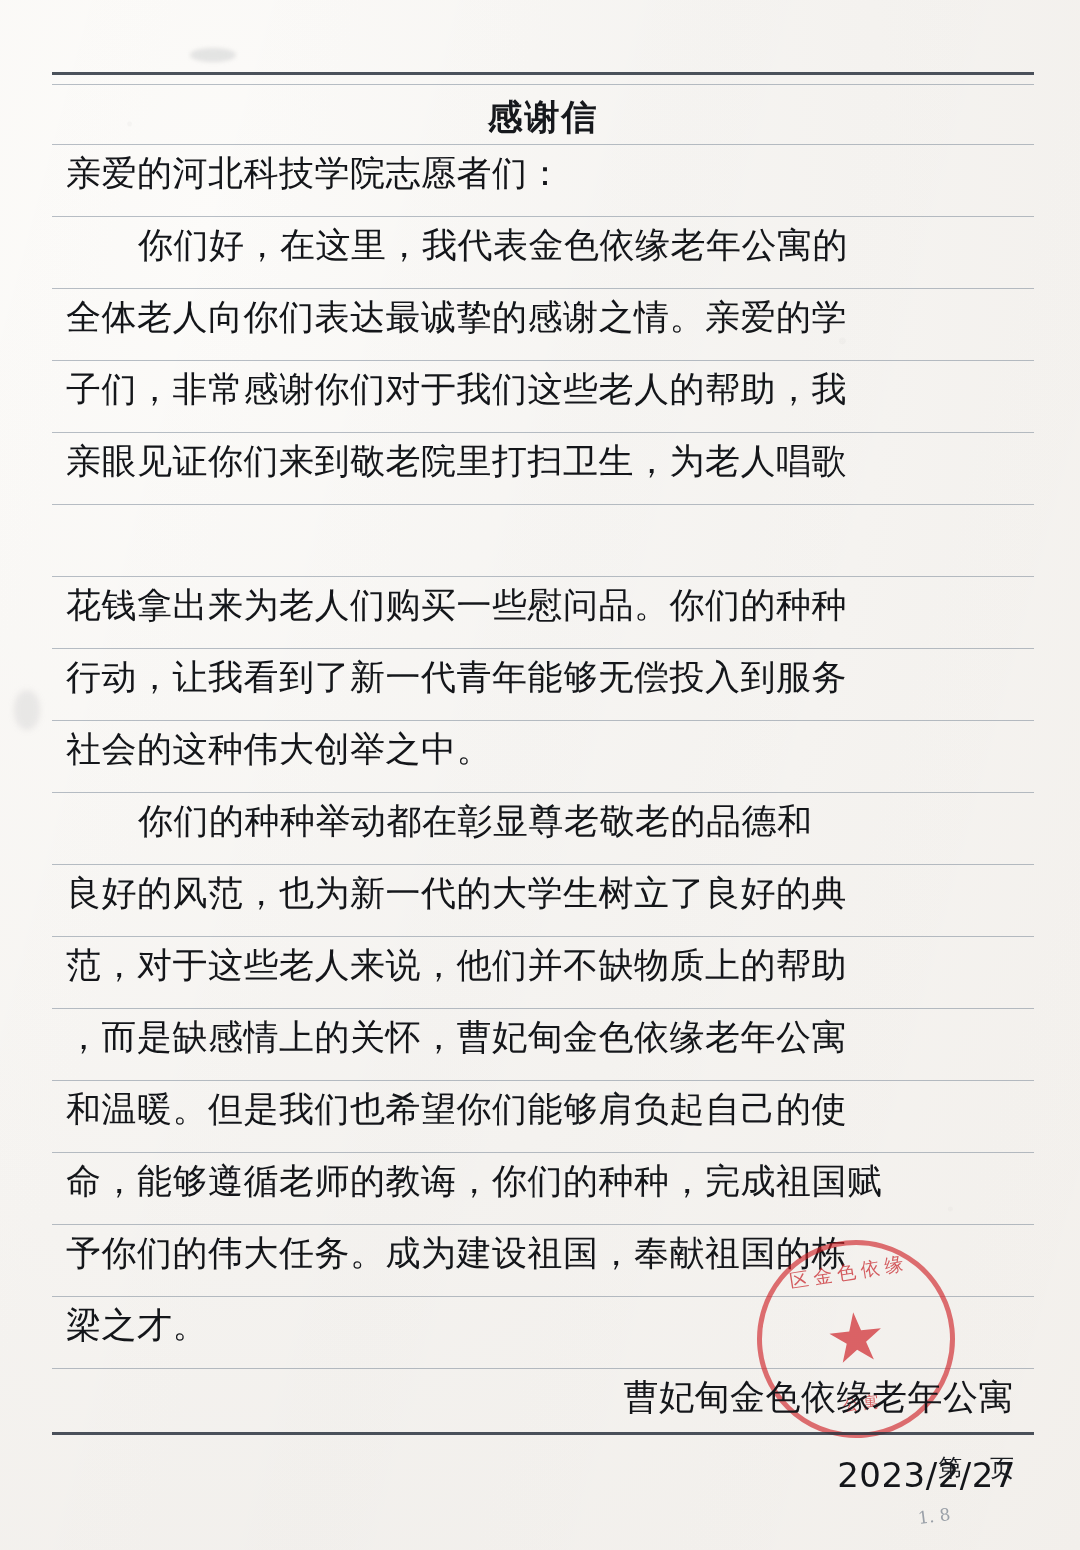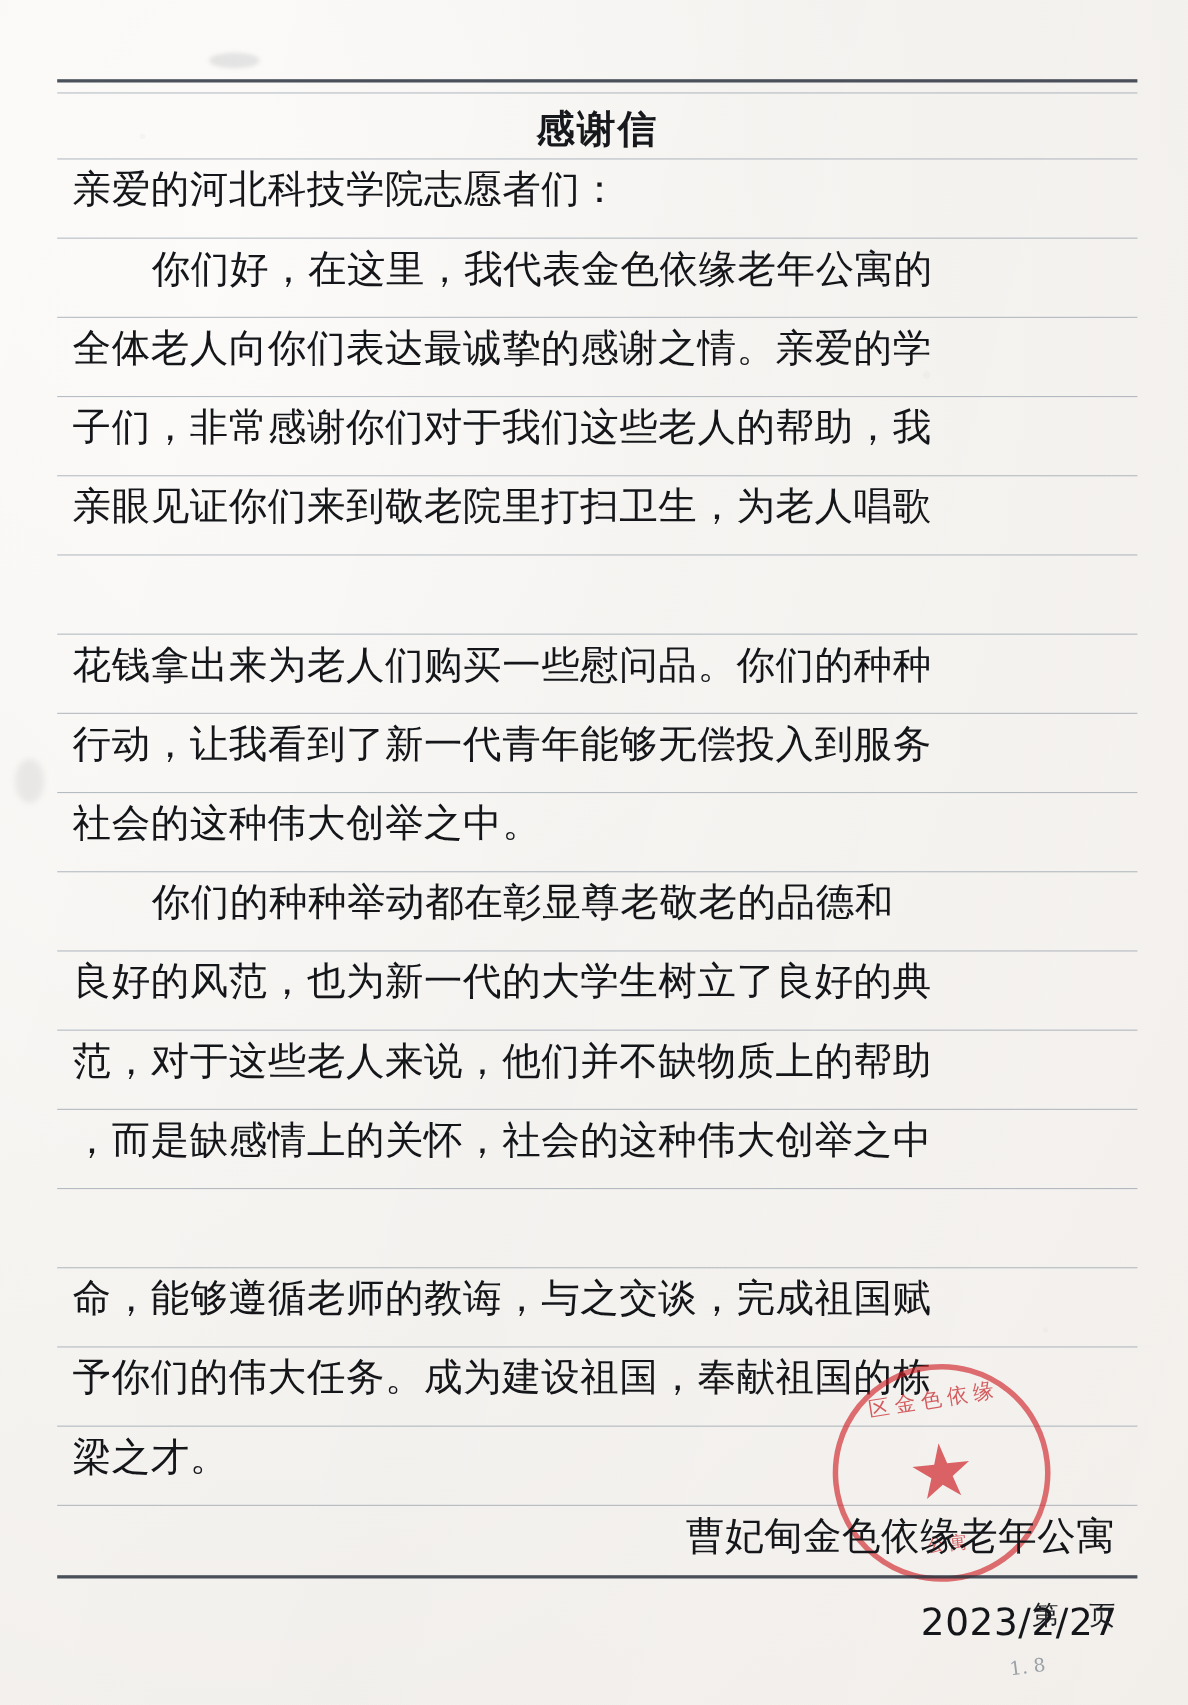--- a/index.html
+++ b/index.html
@@ -247,22 +247,23 @@
     <div class="line" style="top:226px">全体老人向你们表达最诚挚的感谢之情。亲爱的学</div>
     <div class="line" style="top:370px">亲眼见证你们来到敬老院里打扫卫生，为老人唱歌</div>
     <div class="line" style="top:298px">子们，非常感谢你们对于我们这些老人的帮助，我</div>
     <div class="line" style="top:514px">花钱拿出来为老人们购买一些慰问品。你们的种种</div>
     <div class="line" style="top:586px">行动，让我看到了新一代青年能够无偿投入到服务</div>
     <div class="line indent" style="top:730px">你们的种种举动都在彰显尊老敬老的品德和</div>
 
     <div class="line" style="top:658px">社会的这种伟大创举之中。</div>
     <div class="line" style="top:802px">良好的风范，也为新一代的大学生树立了良好的典</div>
     <div class="line" style="top:874px">范，对于这些老人来说，他们并不缺物质上的帮助</div>
-    <div class="line" style="top:946px">，而是缺感情上的关怀，社会的这种伟大创举之中</div>
-    <div class="line" style="top:1090px">命，能够遵循老师的教诲，与之交谈，完成祖国赋</div>
+    <div class="line" style="top:946px">，而是缺感情上的关怀，曹妃甸金色依缘老年公寓</div>
+    <div class="line" style="top:1018px">和温暖。但是我们也希望你们能够肩负起自己的使</div>
+    <div class="line" style="top:1090px">命，能够遵循老师的教诲，你们的种种，完成祖国赋</div>
     <div class="line" style="top:1162px">予你们的伟大任务。成为建设祖国，奉献祖国的栋</div>
     <div class="line" style="top:1234px">梁之才。</div>
 
   </div>
 
   <div class="seal">
     <div class="seal-text">
       <div class="seal-top">区金色依缘</div>
       <div class="seal-bottom">公寓</div>
     </div>

